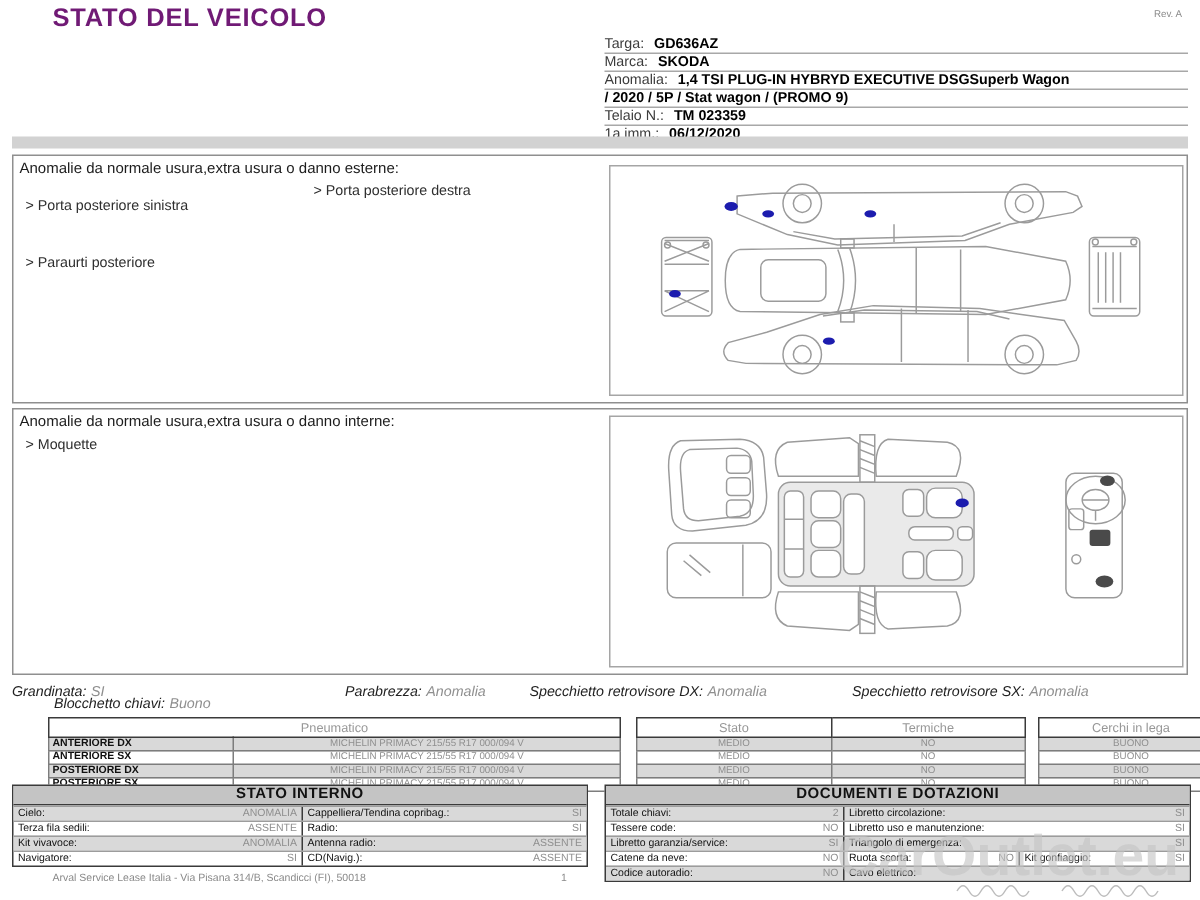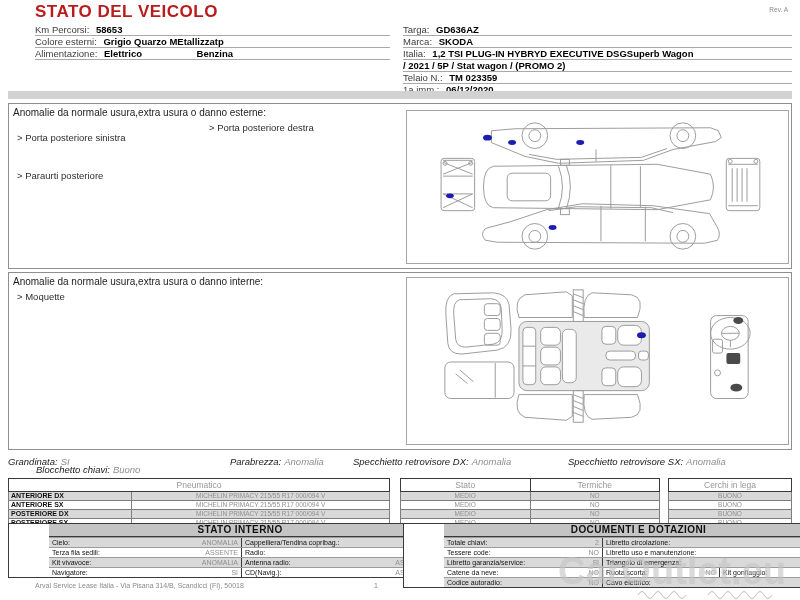--- a/index.html
+++ b/index.html
@@ -1,49 +1,49 @@
 <!DOCTYPE html>
 <html><head>
 <meta charset="utf-8">
 <style>
   html,body{margin:0;padding:0;background:#fff;}
   .page{width:800px;height:600px;position:relative;background:#fff;overflow:hidden;
         font-family:"Liberation Sans",sans-serif;color:#222;}
   .rev{position:absolute;top:6px;right:12px;font-size:6.5px;color:#8a8a8a;}
   .title{position:absolute;left:35px;top:2px;margin:0;font-size:17px;font-weight:bold;
-         color:#b91c1c;letter-spacing:.5px;}
+         color:#701a75;letter-spacing:.5px;}
   .hblock{position:absolute;top:24px;font-size:9.5px;}
   .hblock.left{left:35px;width:355px;}
   .hblock.right{left:403px;width:389px;}
   .hrow{height:11px;line-height:11px;border-bottom:1px solid #a8a8a8;white-space:nowrap;overflow:hidden;}
   .hrow .lbl{color:#3c3c3c;}
   .hrow .val{font-weight:bold;color:#000;margin-left:4px;}
   .hrow .val2{font-weight:bold;color:#000;margin-left:52px;}
   .graybar{position:absolute;left:8px;top:91px;width:784px;height:8px;background:#d2d2d2;}
   .box{position:absolute;left:8px;width:782px;border:1px solid #8f8f8f;background:#fff;}
   .box.ext{top:103px;height:164px;}
   .box.int{top:272px;height:176px;}
   .box-title{font-size:10px;font-weight:normal;color:#1c1c1c;padding:3px 0 2px 4px;}
   .item{position:absolute;font-size:9.5px;color:#2e2e2e;line-height:12px;}
   .subbox{position:absolute;right:2px;border:1px solid #a5a5a5;background:#fff;}
   .subbox.ext{top:6px;width:381px;height:152px;}
   .subbox.int{top:4px;width:381px;height:166px;}
   .cond{position:absolute;left:8px;top:456px;width:784px;height:20px;font-size:9.5px;}
   .cond .pair{position:absolute;white-space:nowrap;font-style:italic;}
   .cond .lbl{color:#222;}
   .cond .val{color:#8f8f8f;margin-left:3px;}
-  table.t{position:absolute;border-collapse:collapse;background:#fff;font-size:6.5px;}
+  table.t{position:absolute;border-collapse:collapse;background:#fff;font-size:6.5px;margin-left:24px;}
   table.t th{font-weight:normal;color:#979797;font-size:8.5px;height:10px;border:1px solid #3a3a3a;}
   table.t td{height:8px;line-height:8px;border:1px solid #7d7d7d;padding:0 2px;}
   table.t tr.odd td{background:#d9d9d9;}
   table.t td.pos{font-weight:bold;color:#111;font-size:7px;width:120px;}
   table.t td.desc{color:#8f8f8f;text-align:center;width:258px;}
   table.t td.c{color:#8f8f8f;text-align:center;}
   table.t{border:1px solid #2e2e2e;}
-  .kvt{position:absolute;border:1px solid #3a3a3a;background:#fff;padding-left:40px;}
+  .kvt{position:absolute;border:1px solid #3a3a3a;background:#fff;}
   .kvt .khead{height:12px;line-height:12px;background:#c4c4c4;border-bottom:1px solid #3a3a3a;
         font-size:10px;font-weight:bold;text-align:center;color:#111;letter-spacing:.4px;}
   .krow{display:flex;height:9px;line-height:9px;font-size:7px;border-top:1px solid #9c9c9c;}
   .krow:first-of-type{border-top:none;}
   .krow.odd{background:#d9d9d9;}
   .kpair{display:flex;justify-content:space-between;padding:0 3px;box-sizing:border-box;}
   .kpair .kl{color:#111;white-space:nowrap;}
   .kpair .kv{color:#8f8f8f;white-space:nowrap;}
   .bl{border-left:1px solid #3a3a3a;}
   .footer-co{position:absolute;left:35px;top:582px;font-size:7px;color:#8a8a8a;}
@@ -53,51 +53,36 @@
   .scribble{position:absolute;left:636px;top:585px;}
 </style>
 </head>
 <body>
 
 <div class="page">
 
   <div class="rev">Rev. A</div>
   <h1 class="title">STATO DEL VEICOLO</h1>
 
-  <div class="hblock left">
-    <div class="hrow">
-      <span class="lbl">Km Percorsi:</span>
-      <span class="val">58653</span>
-    </div>
-    <div class="hrow">
-      <span class="lbl">Colore esterni:</span>
-      <span class="val">Grigio Quarzo MEtallizzatp</span>
-    </div>
-    <div class="hrow">
-      <span class="lbl">Alimentazione:</span>
-      <span class="val">Elettrico</span>
-      <span class="val2">Benzina</span>
-    </div>
-  </div>
 
   <div class="hblock right">
     <div class="hrow">
       <span class="lbl">Targa:</span>
       <span class="val">GD636AZ</span>
     </div>
     <div class="hrow">
       <span class="lbl">Marca:</span>
       <span class="val">SKODA</span>
     </div>
     <div class="hrow">
-      <span class="lbl">Italia:</span>
-      <span class="val">1,2 TSI PLUG-IN HYBRYD EXECUTIVE DSGSuperb Wagon</span>
-    </div>
-    <div class="hrow">
-      <span class="val" style="margin-left:0;">/ 2021 / 5P / Stat wagon / (PROMO 2)</span>
+      <span class="lbl">Anomalia:</span>
+      <span class="val">1,4 TSI PLUG-IN HYBRYD EXECUTIVE DSGSuperb Wagon</span>
+    </div>
+    <div class="hrow">
+      <span class="val" style="margin-left:0;">/ 2020 / 5P / Stat wagon / (PROMO 9)</span>
     </div>
     <div class="hrow">
       <span class="lbl">Telaio N.:</span>
       <span class="val">TM 023359</span>
     </div>
     <div class="hrow">
       <span class="lbl">1a imm.:</span>
       <span class="val">06/12/2020</span>
     </div>
   </div>

